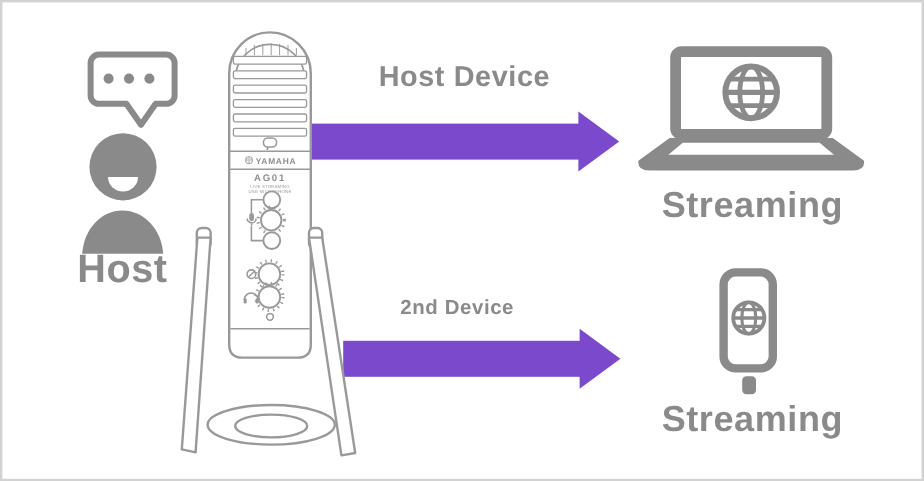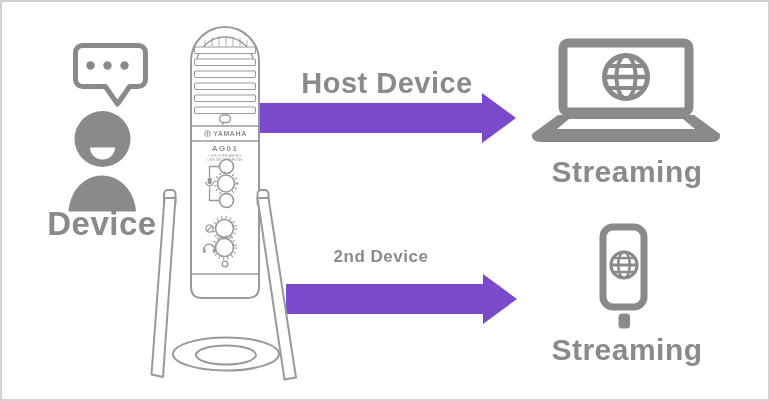--- a/index.html
+++ b/index.html
@@ -6,21 +6,21 @@
   .canvas {
     position:relative; width:770px; height:401px; box-sizing:border-box;
     background:#ffffff; border:2px solid #d2d2d2; overflow:hidden;
     font-family:"Liberation Sans", sans-serif;
   }
   .gray-label {
     position:absolute; color:#8a8a8a; font-weight:bold; text-align:center;
     letter-spacing:.5px; line-height:1.1; white-space:nowrap;
   }
   .audio-label     { left:40px;  width:120px; top:204px; font-size:33px; }
-  .flow-label-1    { left:257px; width:256px; top:66px;  font-size:29px; }
+  .flow-label-1    { left:257px; width:256px; top:50px;  font-size:24px; }
   .flow-label-2    { left:284px; width:190px; top:246px; font-size:17px; }
   .stream-label-1  { left:540px; width:170px; top:153px; font-size:30px; }
   .stream-label-2  { left:540px; width:170px; top:331px; font-size:30px; }
 
   .arrow-body { position:absolute; height:30px; background:#7b49cb; z-index:1; }
   .arrow-head { position:absolute; width:0; height:0; z-index:1;
     border-top:25px solid transparent; border-bottom:25px solid transparent;
     border-left:34px solid #7b49cb; }
   .a1-body { left:257px; top:101px; width:224px; }
   .a1-head { left:480px; top:91px; }
@@ -55,21 +55,21 @@
       <circle cx="88.5" cy="63.5" r="4.2" class="gfill"></circle>
       <circle cx="105.5" cy="63.5" r="4.2" class="gfill"></circle>
       <circle cx="122.5" cy="63.5" r="4.2" class="gfill"></circle>
     </g>
     <g>
       <circle cx="100.5" cy="137" r="28" class="gfill"></circle>
       <path d="M88,145.5 A12.5,12 0 0 0 113,145.5 Z" fill="#ffffff"></path>
       <path d="M66.5,209.5 C68,189 82,173.5 100,173.5 C118,173.5 132.5,189 134,209.5 Z" class="gfill"></path>
     </g>
   </svg>
-  <div class="gray-label audio-label">Device</div>
+  <div class="gray-label audio-label">Host</div>
 
   <div class="arrow-body a1-body"></div>
   <div class="arrow-head a1-head"></div>
   <div class="arrow-body a2-body"></div>
   <div class="arrow-head a2-head"></div>
 
   <div class="gray-label flow-label-1">Host Device</div>
   <div class="gray-label flow-label-2">2nd Device</div>
 
   <svg class="abs" style="left:140px; top:18px;" width="170" height="372" viewBox="140 18 170 372">

